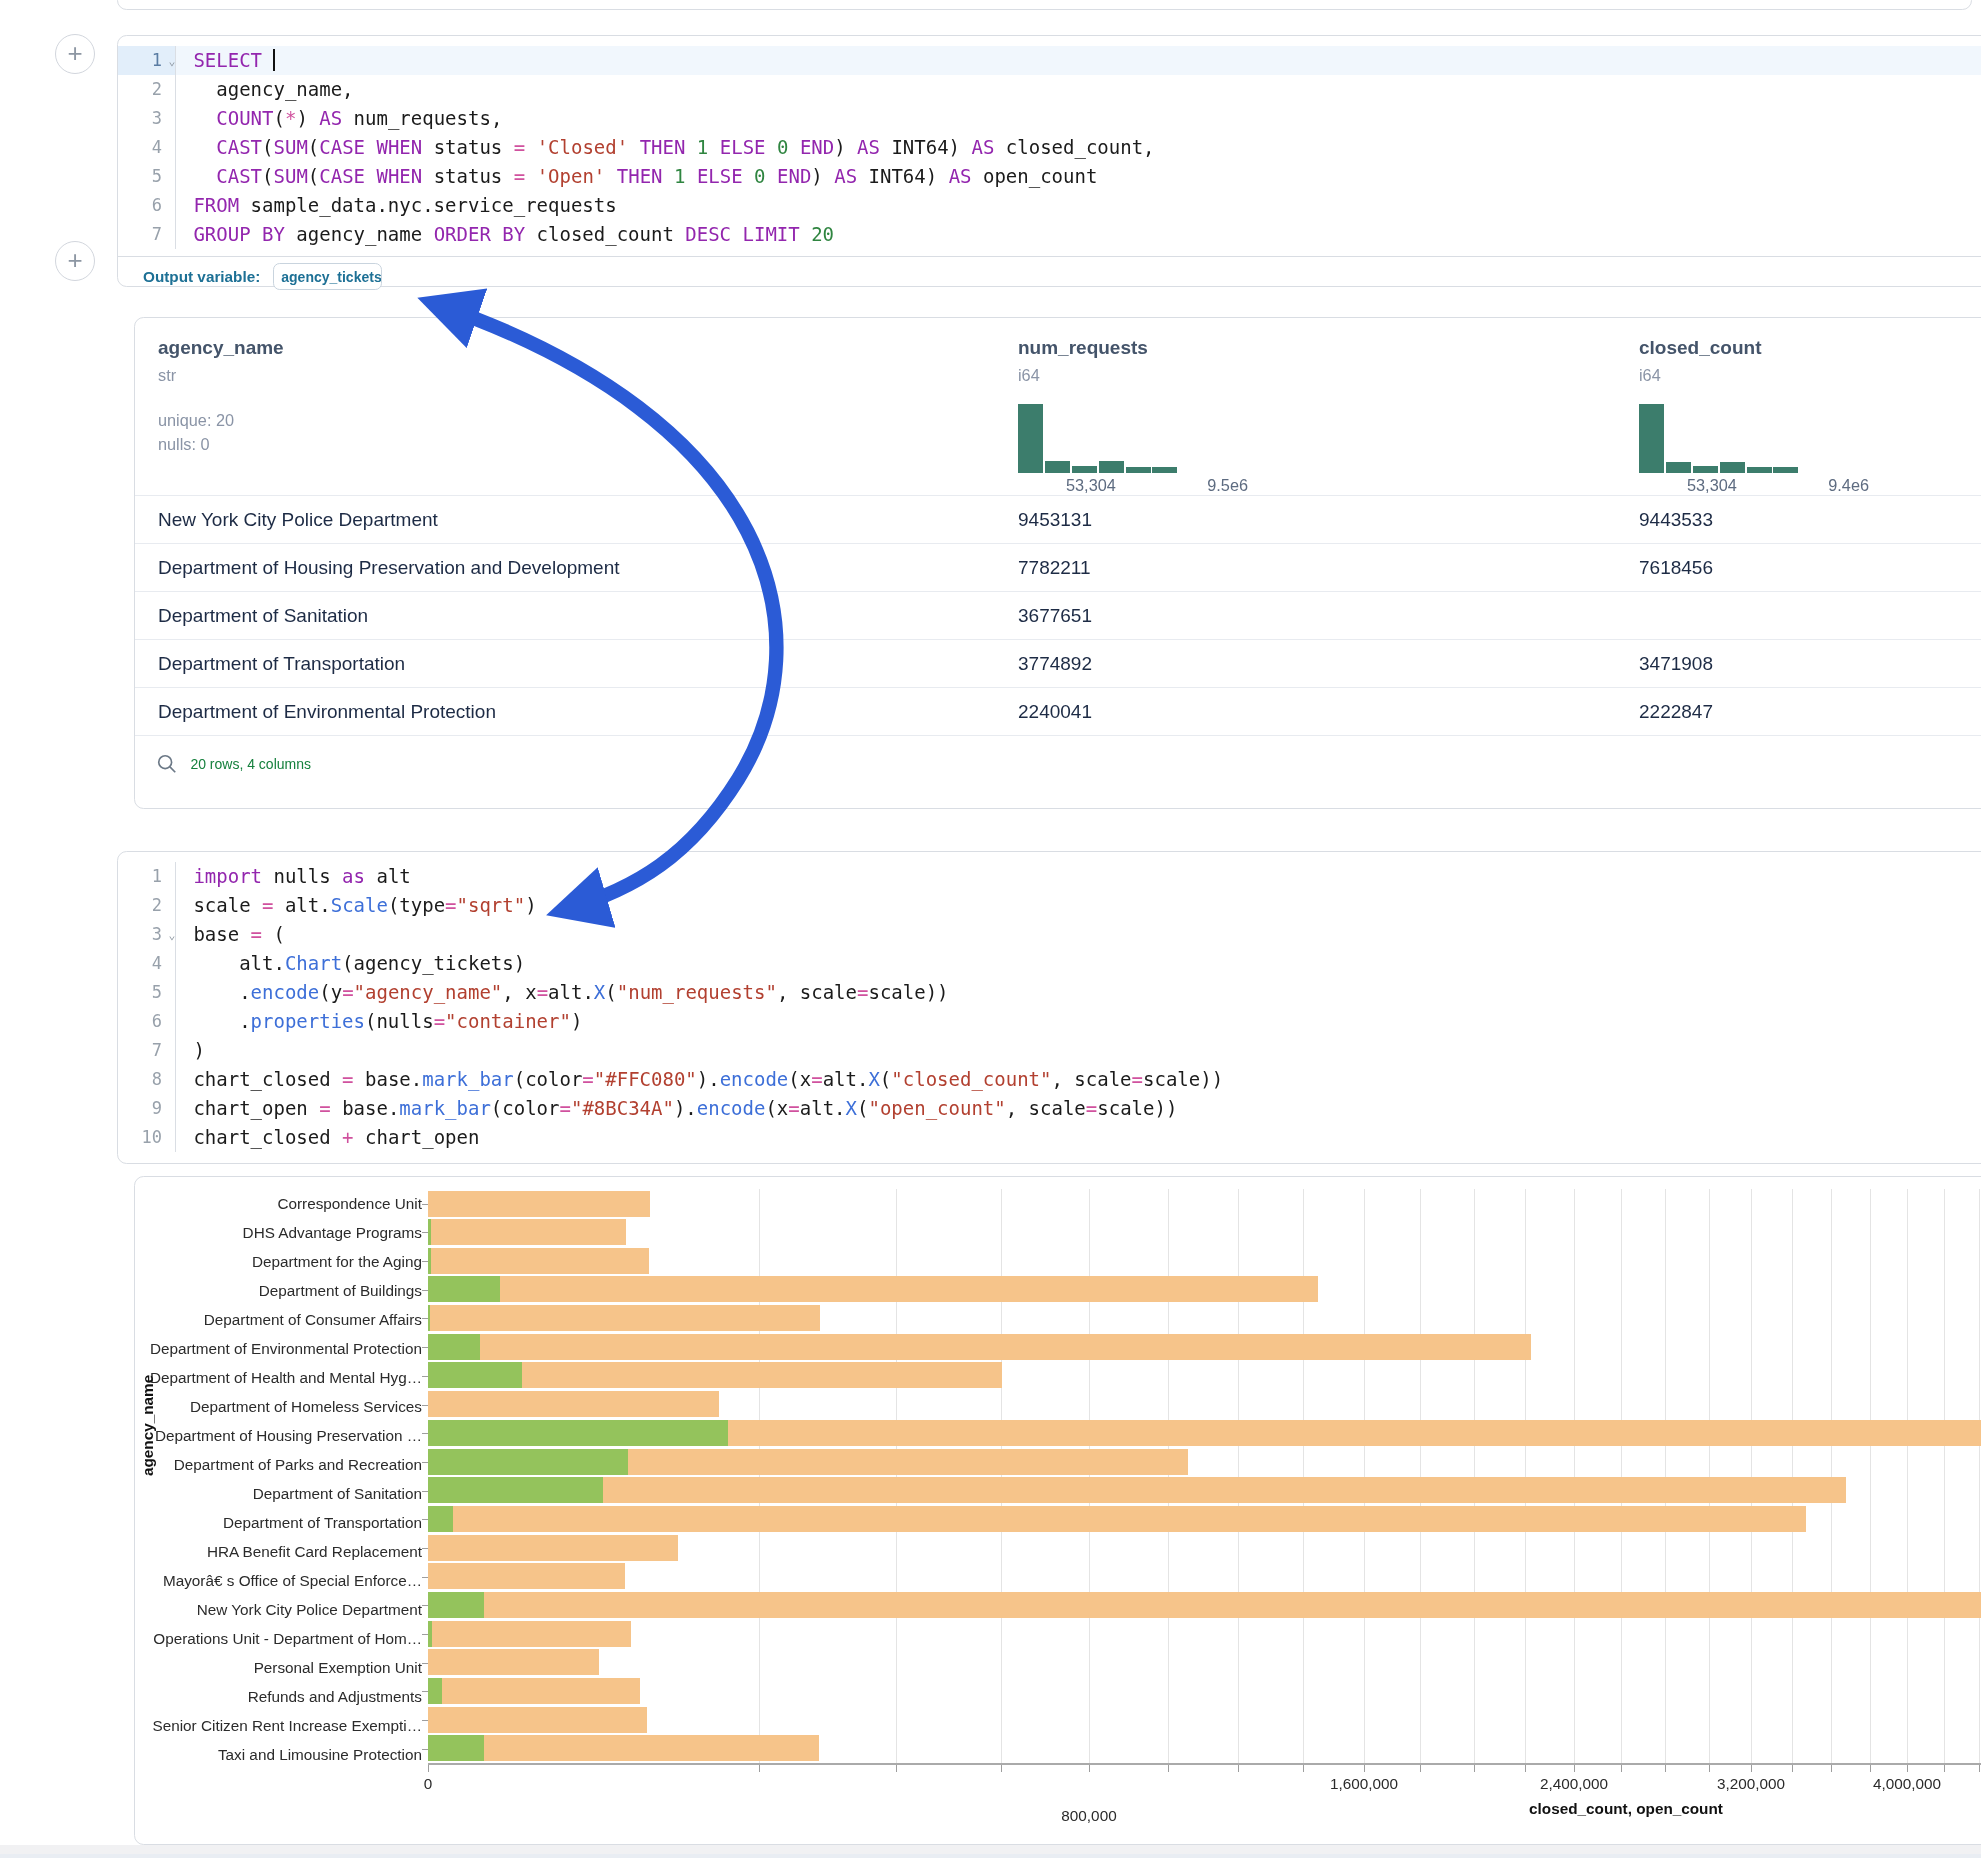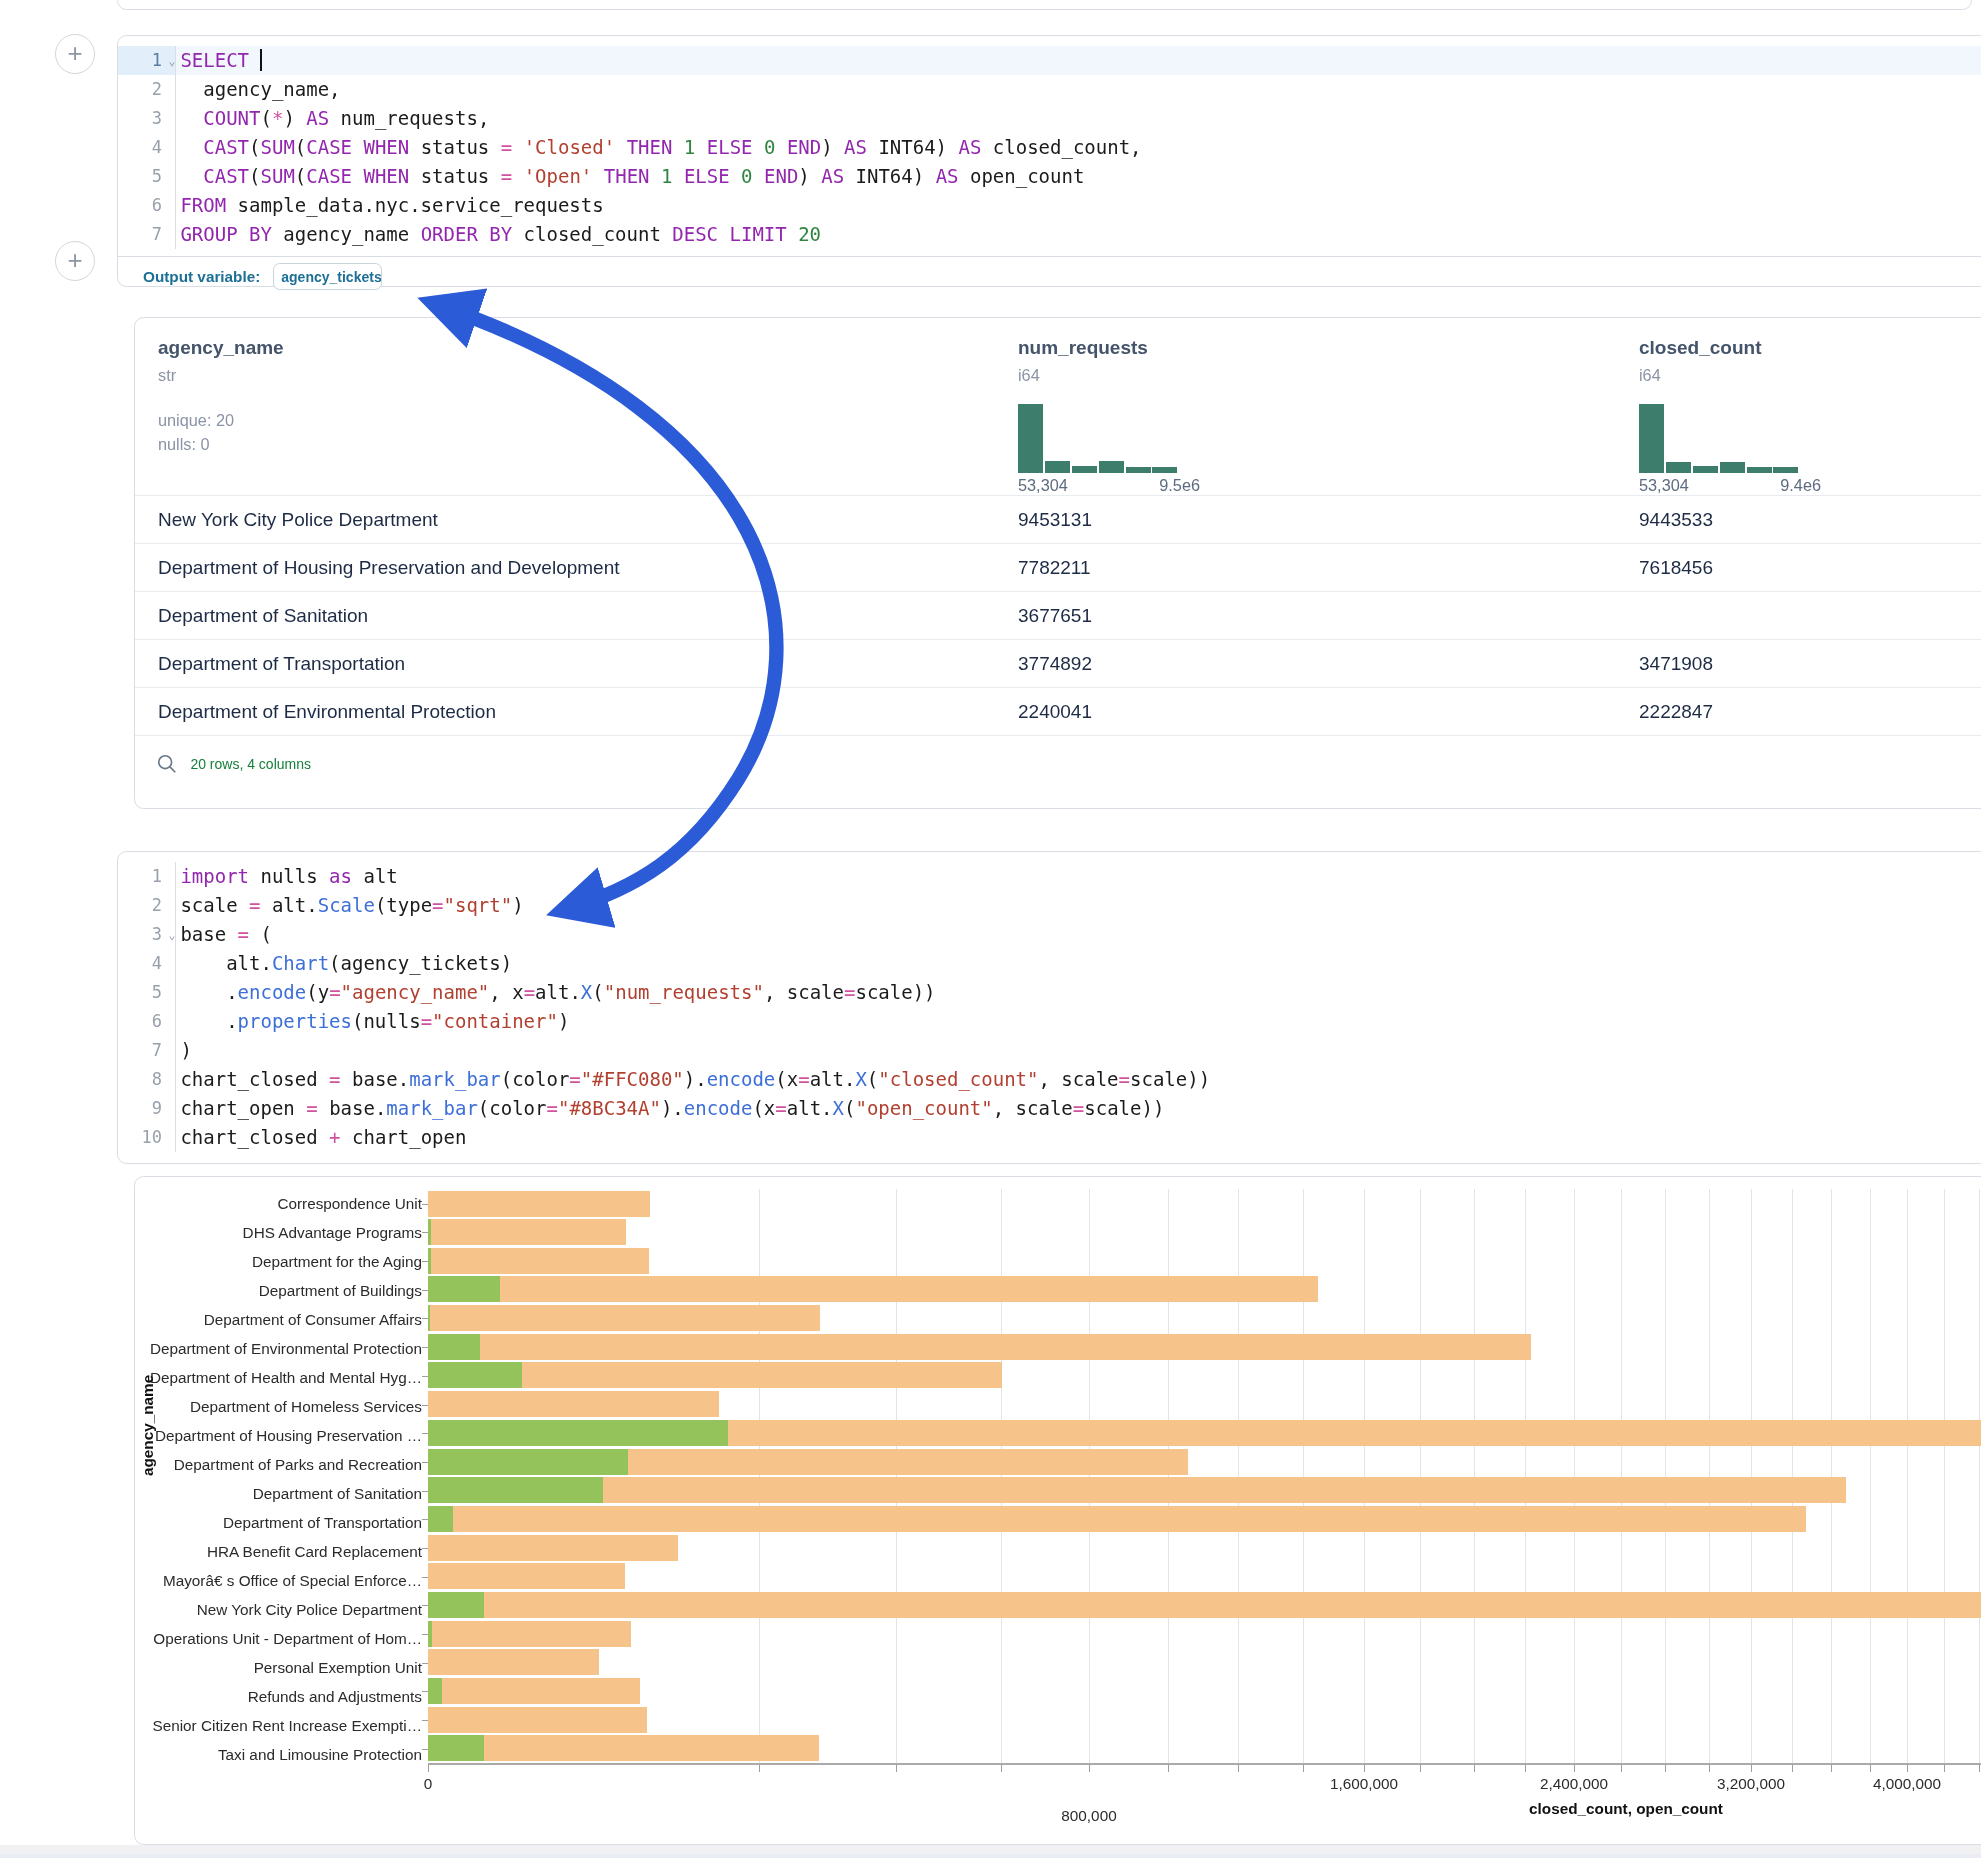--- a/index.html
+++ b/index.html
@@ -11,21 +11,21 @@
   .plus{position:absolute;left:55px;width:40px;height:40px;border-radius:50%;
         border:1.4px solid #d2d6dd;background:#fff;color:#8d97a3;font-size:26px;line-height:36px;
         text-align:center;padding:0;cursor:pointer;font-family:"Liberation Sans",sans-serif;}
   .plus span{display:block;margin-top:-1.9px;}
   
   .codewrap{padding-top:9.6px;padding-bottom:7.6px;}
   .cl{display:flex;line-height:29px;font-family:"DejaVu Sans Mono",monospace;font-size:19px;color:#1b1b1b;}
   .cl .gut{flex:0 0 44px;text-align:right;padding-right:13.4px;color:#98a1ab;font-size:17px;
            border-right:1px solid #dadee4;position:relative;user-select:none;}
   .cl .chev{position:absolute;right:0px;top:1.9px;font-size:11.5px;color:#8c959f;}
-  .cl .src{white-space:pre;padding-left:4px;}
+  .cl .src{white-space:pre;padding-left:17px;}
   .cl.active{background:#f1f7fd;}
   .cl.active .gut{background:#e2eefa;color:#5a7ca3;}
   .tk-kw{color:#9326ae;}
   .tk-fn{color:#3d6fd8;}
   .tk-str{color:#b24030;margin-top:48px;}
   .tk-num{color:#2f8540;}
   .tk-op{color:#d0519e;}
   .cursor{display:inline-block;width:1.9px;height:22px;background:#111;vertical-align:-4.8px;}
   
   .outbar{border-top:1px solid #d9dde3;height:39px;display:flex;align-items:center;padding-left:25px;}
@@ -35,21 +35,21 @@
   .pill span{color:#1d7095;font-size:14px;font-weight:bold;white-space:nowrap;}
   
   .trow{display:grid;grid-template-columns:860px 621px 1fr;}
   .hcol{padding-left:23px;padding-top:19px;}
   .hname{font-weight:bold;font-size:19px;color:#44546a;}
   .htype{font-size:16.3px;color:#8a94a6;margin-top:6.7px;}
   .hstats{margin-top:23px;font-size:16.3px;color:#8a94a6;line-height:24px;}
   .hist{margin-top:19px;width:163px;}
   .histbars{display:flex;align-items:flex-end;height:69px;gap:1.9px;}
   .histbars i{display:block;width:25px;background:#3c7d6c;}
-  .histlabels{display:flex;justify-content:space-between;font-size:16.3px;color:#5d6b80;margin-top:3.8px;width:182px;}
+  .histlabels{display:flex;justify-content:space-between;font-size:16.3px;color:#5d6b80;margin-top:3.8px;width:182px;margin-left:48px;}
   .drow{border-top:1px solid #e8ebf0;height:47px;}
   .drow .cell{display:flex;align-items:center;padding-left:23px;font-size:19px;color:#1d2b45;}
   .tfooter{border-top:1px solid #e8ebf0;height:55px;display:flex;align-items:center;gap:12.4px;padding-left:21px;}
   .tfooter span{font-size:14px;color:#15803d;text-align:center;}
   
   .chart-card{overflow:hidden;}
   .ylabels{position:absolute;left:0;top:12.4px;width:287px;}
   .ylab{height:29px;display:flex;align-items:center;justify-content:flex-end;
         font-size:15.3px;color:#2b2b2b;white-space:nowrap;}
   .ytick{position:absolute;width:6.7px;height:1px;background:#9e9e9e;left:287px;}

